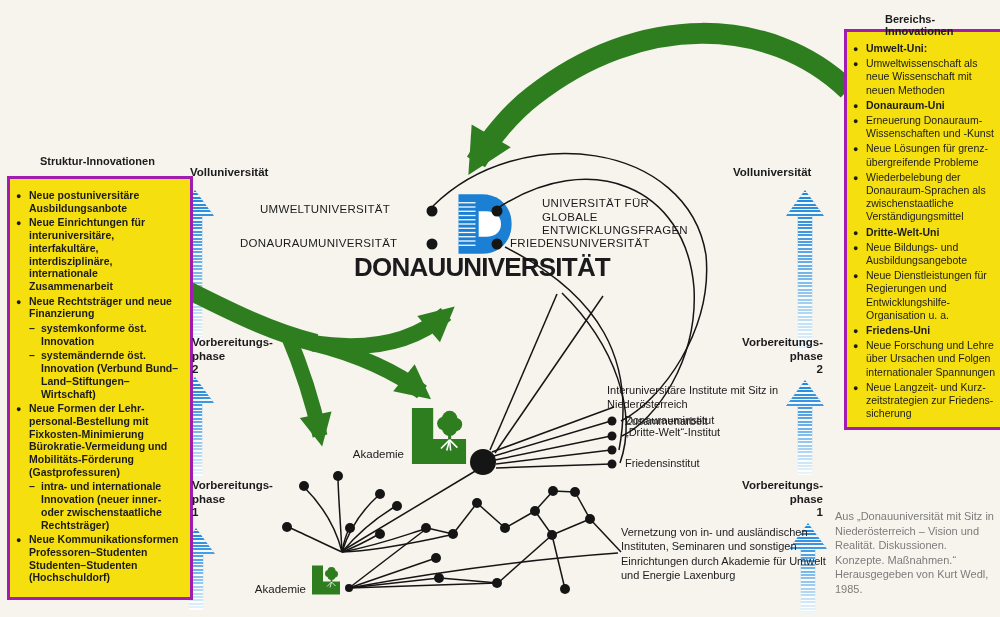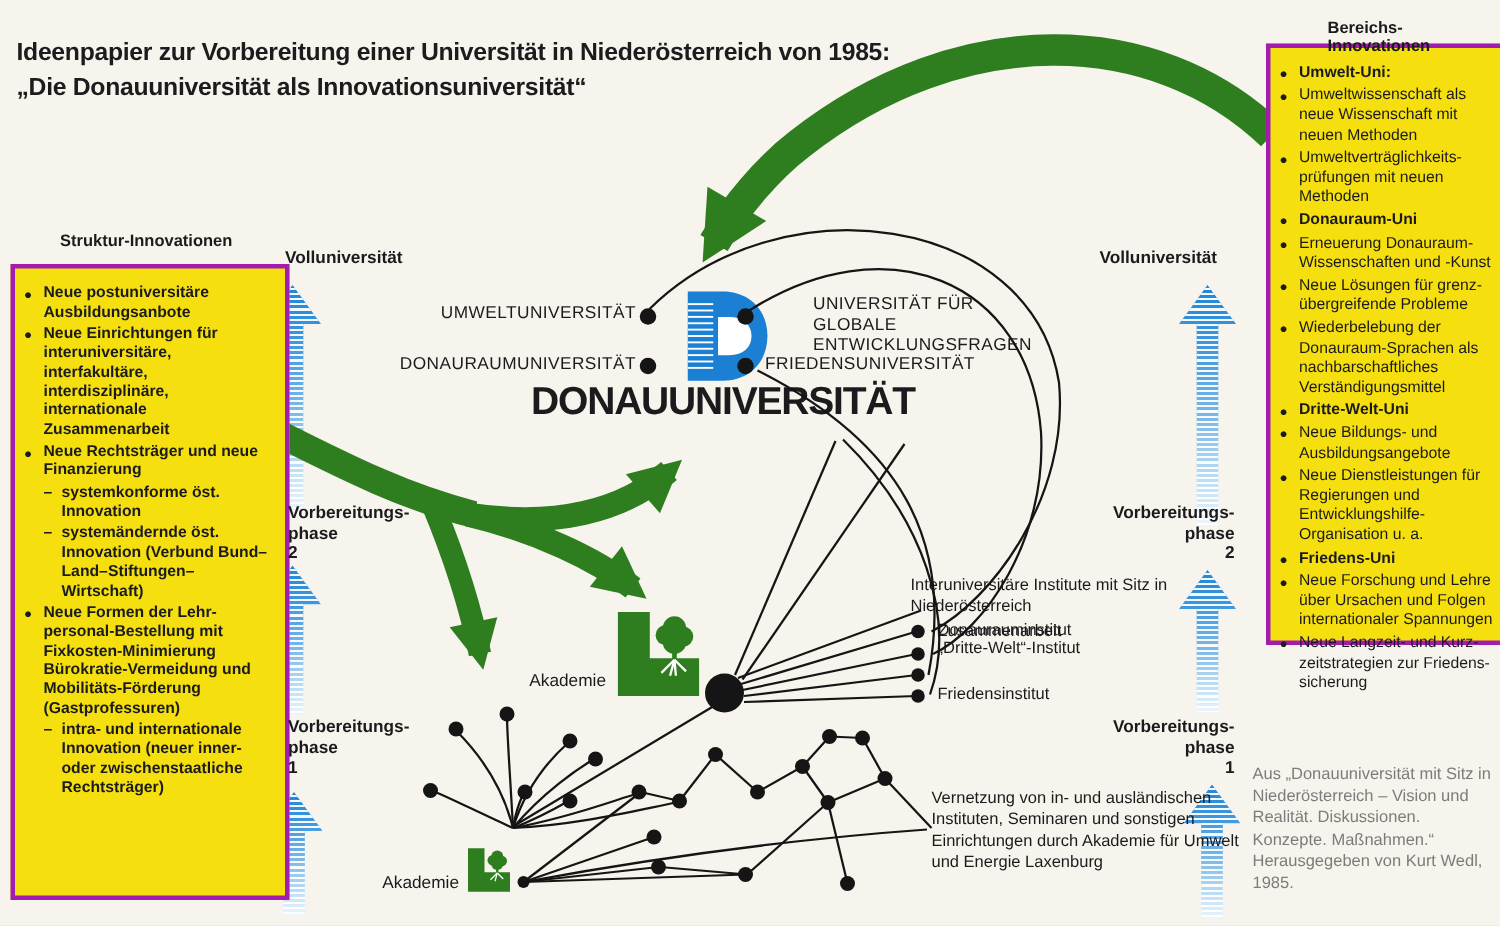--- a/index.html
+++ b/index.html
@@ -27,21 +27,21 @@
   .bluearrow{position:absolute;width:38px;z-index:1;
     clip-path:polygon(50% 0,100% 26px,69% 26px,69% 100%,31% 100%,0 26px,0 26px);
     clip-path:polygon(50% 0,100% 26px,69% 26px,69% 100%,31% 100%,31% 26px,0 26px);
     background:
       repeating-linear-gradient(to bottom, rgba(255,255,255,0) 0 2px, rgba(255,255,255,.95) 2px 3.4px),
       linear-gradient(to bottom,#1f86d8 0%,#3f97de 25%,#7ab8e9 55%,#c7e3f6 85%,#ecf5fc 100%);}
   .stage-label{position:absolute;font-size:11.5px;line-height:13.5px;font-weight:700;z-index:6;}
   .stage-label.right-align{text-align:right;}
   
   .uni-label{position:absolute;font-size:11.5px;line-height:13.5px;letter-spacing:0.3px;z-index:2;}
-  .uni-label.ra{text-align:right;}
+  .uni-label.ra{}
   .main-heading{position:absolute;left:348px;top:252px;width:268px;text-align:center;
     font-size:26px;font-weight:700;letter-spacing:-0.8px;z-index:2;}
   .dlogo{position:absolute;left:452px;top:190px;z-index:2;}
   
   .inst-heading{position:absolute;left:607px;top:384px;width:175px;
     font-size:11px;line-height:13.5px;z-index:2;}
   .inst-item{position:absolute;left:625px;font-size:11px;z-index:2;}
   .akademie-label{position:absolute;font-size:11.5px;z-index:2;}
   .akademie-logo{position:absolute;z-index:2;}
   .network-note{position:absolute;left:621px;top:525px;width:218px;
@@ -218,50 +218,46 @@
         <circle cx="590" cy="519" r="5"></circle>
       <circle cx="552" cy="535" r="5"></circle>
         <circle cx="436" cy="558" r="5"></circle>
         <circle cx="439" cy="578" r="5"></circle>
       <circle cx="497" cy="583" r="5"></circle>
         <circle cx="565" cy="589" r="5"></circle>
         <circle cx="349" cy="588" r="4"></circle>
     </g>
   </svg>
 
-  <div class="title">
-    <div>Ideenpapier zur Vorbereitung einer Universität in Niederösterreich von 1985:</div>
-    <div>„Die Donauuniversität als Innovationsuniversität“</div>
-  </div>
 
   <div class="panel-header" style="left:2px;top:155px;">Struktur-Innovationen</div>
   <div class="panel panel-left">
     <div class="ylist">
 
     <div class="it dot">Neue postuniversitäre Ausbildungsanbote</div>
         <div class="it dot">Neue Einrichtungen für interuniversitäre, interfakultäre, interdisziplinäre, internationale Zusammenarbeit</div>
         <div class="it dot">Neue Rechtsträger und neue Finanzierung</div>
         <div class="it dash">systemkonforme öst. Innovation</div>
         <div class="it dash">systemändernde öst. Innovation (Verbund Bund–Land–Stiftungen–Wirtschaft)</div>
         <div class="it dot">Neue Formen der Lehr-personal-Bestellung mit Fixkosten-Minimierung Bürokratie-Vermeidung und Mobilitäts-Förderung (Gastprofessuren)</div>
         <div class="it dash">intra- und internationale Innovation (neuer inner- oder zwischenstaatliche Rechtsträger)</div>
+        <div class="it dot">Neue Kommunikationsformen Professoren–Studenten Studenten–Studenten (Hochschuldorf)</div>
       </div>
   </div>
 
   <div class="panel-header" style="left:847px;top:13px;">Bereichs-Innovationen</div>
   <div class="panel panel-right">
     <div class="ylist">
 
     <div class="it bold">Umwelt-Uni:</div>
         <div class="it dot">Umweltwissenschaft als neue Wissenschaft mit neuen Methoden</div>
-        <div class="it dot">Umweltverträglichkeits-prüfungen mit neuen Methoden</div>
         <div class="it bold">Donauraum-Uni</div>
         <div class="it dot">Erneuerung Donauraum-Wissenschaften und -Kunst</div>
         <div class="it dot">Neue Lösungen für grenz-übergreifende Probleme</div>
-        <div class="it dot">Wiederbelebung der Donauraum-Sprachen als nachbarschaftliches Verständigungsmittel</div>
+        <div class="it dot">Wiederbelebung der Donauraum-Sprachen als zwischenstaatliche Verständigungsmittel</div>
         <div class="it bold">Dritte-Welt-Uni</div>
         <div class="it dot">Neue Bildungs- und Ausbildungsangebote</div>
         <div class="it dot">Neue Dienstleistungen für Regierungen und Entwicklungshilfe-Organisation u. a.</div>
         <div class="it bold">Friedens-Uni</div>
         <div class="it dot">Neue Forschung und Lehre über Ursachen und Folgen internationaler Spannungen</div>
         <div class="it dot">Neue Langzeit- und Kurz-zeitstrategien zur Friedens-sicherung</div>
       </div>
   </div>
 
   <div class="stage-label" style="left:190px;top:166px;">Volluniversität</div>

